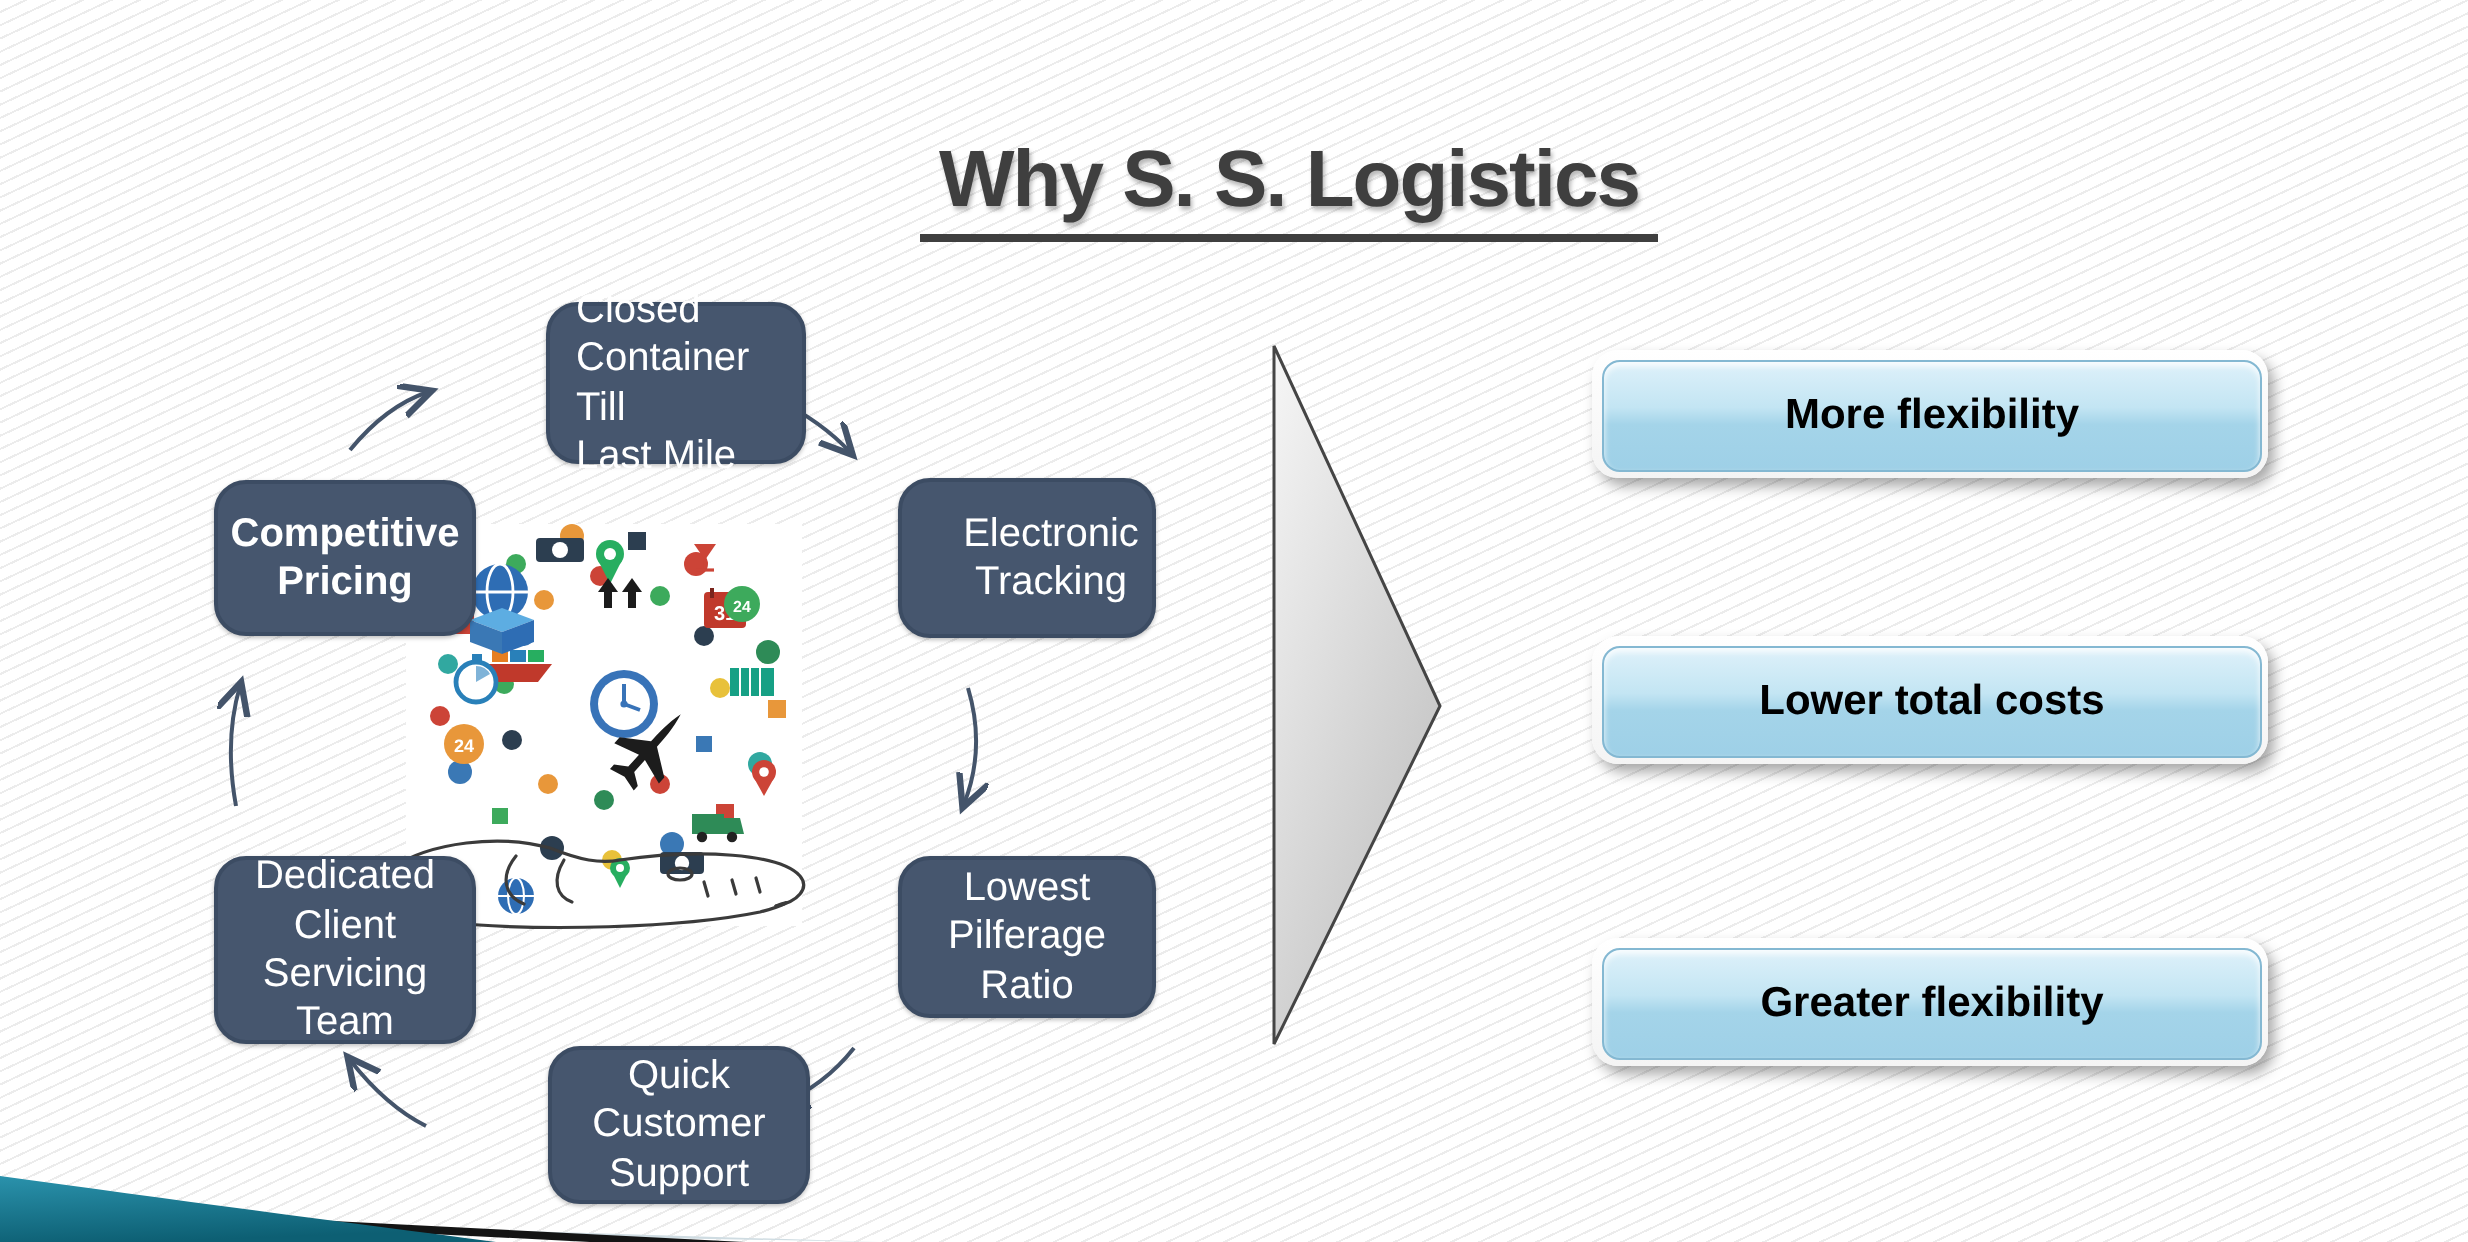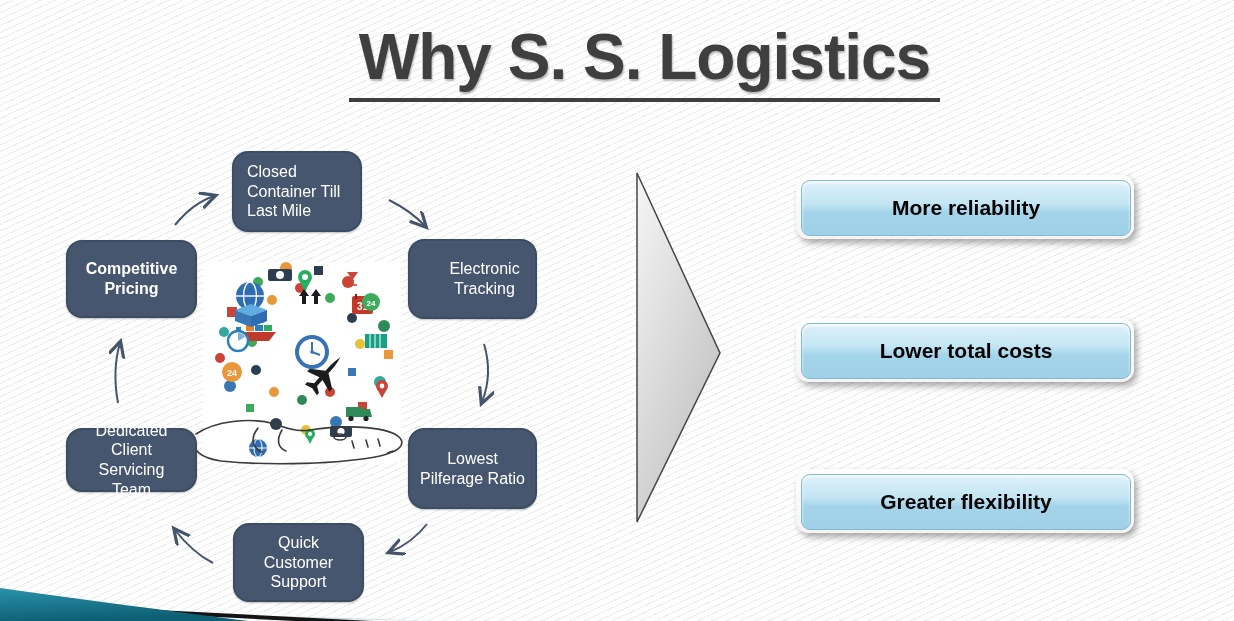--- a/index.html
+++ b/index.html
@@ -8,33 +8,35 @@
     background:
       repeating-linear-gradient(155deg,#ffffff 0 5px,#ececec 5px 6px);
     font-family:"Liberation Sans",sans-serif;
   }
   .layer{position:absolute;left:0;top:0;width:1234px;height:621px;}
 
   
   .title-wrap{position:absolute;top:20px;left:0;width:100%;text-align:center;z-index:6;}
   .title{
     display:inline-block;margin-left:55px;
-    font-size:64px;font-weight:bold;letter-spacing:-1px;color:#3f3f3f;
+    font-size:40px;font-weight:bold;letter-spacing:-1px;color:#3f3f3f;
     border-bottom:4px solid #3f3f3f;padding:0 10px 4px;
     text-shadow:1px 2px 2px rgba(0,0,0,0.28);
+    margin-top:48px;
   }
 
   
   .node{
     position:absolute;z-index:4;box-sizing:border-box;
     background:#46566e;border:2px solid #3c4c63;border-radius:16px;
-    color:#fff;font-size:16px;line-height:1.22;
+    color:#fff;font-size:20px;line-height:1.22;
     display:flex;align-items:center;justify-content:center;
     text-align:center;white-space:pre-line;padding:4px 8px;
     box-shadow:0 1px 2px rgba(0,0,0,0.25);
+    margin-left:41px;
   }
   .node.left-align{justify-content:flex-start;text-align:left;padding-left:13px;}
 
   
   .benefit{
     position:absolute;left:796px;width:338px;height:64px;z-index:6;
     background:linear-gradient(#ffffff,#f4f4f4);
     border-radius:13px;box-sizing:border-box;padding:5px;
     box-shadow:3px 4px 7px rgba(0,0,0,0.35);
     cursor:pointer;
@@ -256,34 +258,34 @@
 Tracking</span>
   </div>
   <div class="node" style="left:233px;top:523px;width:131px;height:79px;">
     <span>Quick Customer
 Support</span>
   </div>
   <div class="node" style="left:408px;top:428px;width:129px;height:81px;">
     <span>Lowest
 Pilferage Ratio</span>
   </div>
-  <div class="node" style="left:66px;top:428px;width:131px;height:64px;">
+  <div class="node" style="left:66px;top:428px;width:131px;height:94px;">
     <span>Dedicated
 Client
 Servicing
 Team</span>
   </div>
   <div class="node" style="left:66px;top:240px;width:131px;height:78px;font-weight:bold;">
     <span>Competitive
 Pricing</span>
   </div>
 
   <div class="benefit" style="top:175px;">
     <div class="benefit-face">
-      <span>More reliability</span>
+      <span>More flexibility</span>
     </div>
   </div>
   <div class="benefit" style="top:469px;">
     <div class="benefit-face">
       <span>Greater flexibility</span>
     </div>
   </div>
   <div class="benefit" style="top:318px;">
     <div class="benefit-face">
       <span>Lower total costs</span>

